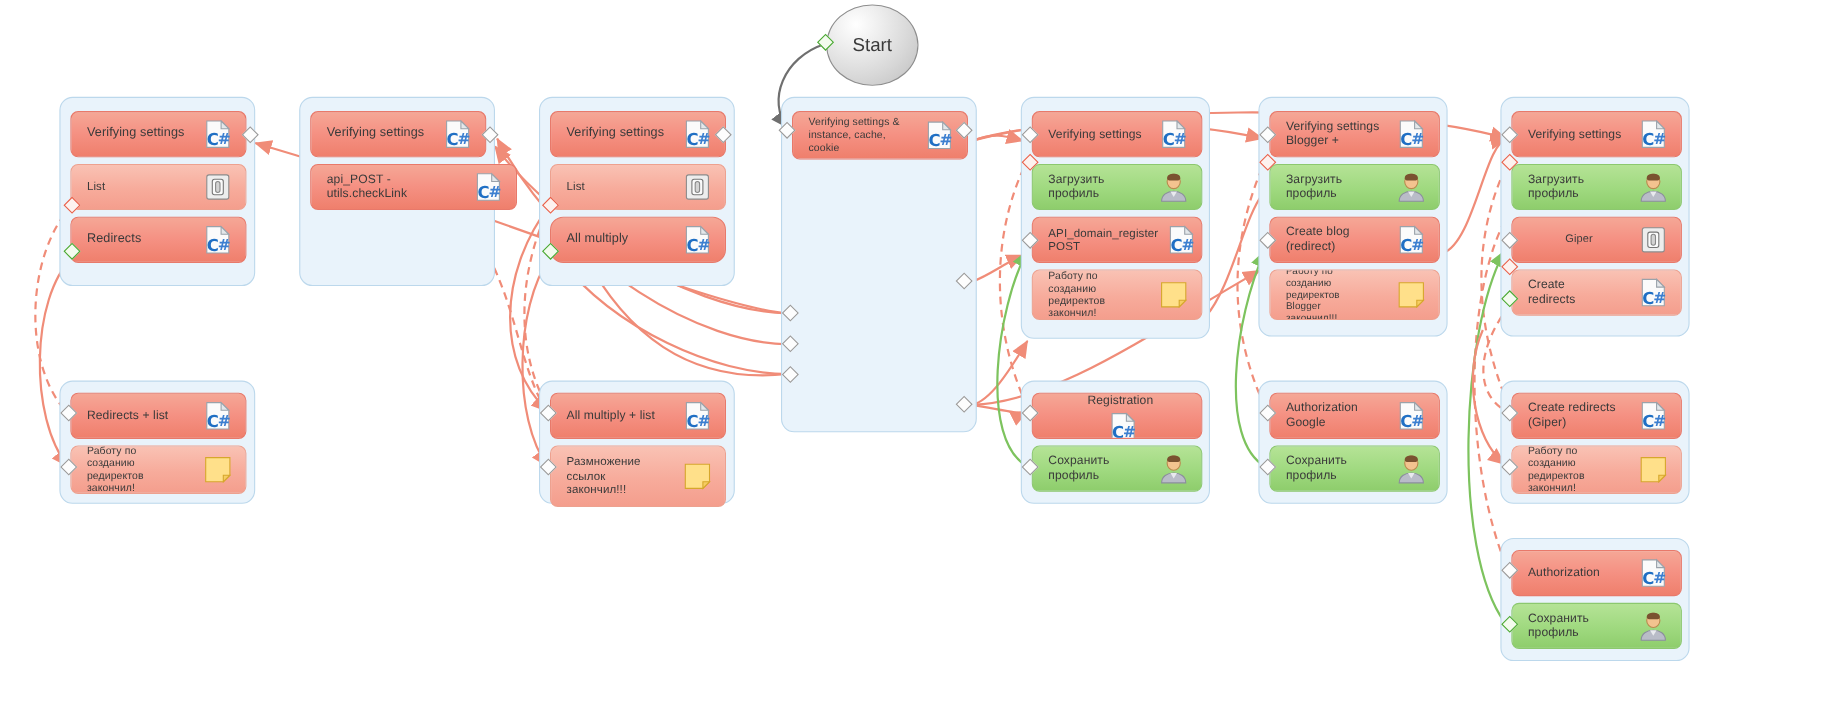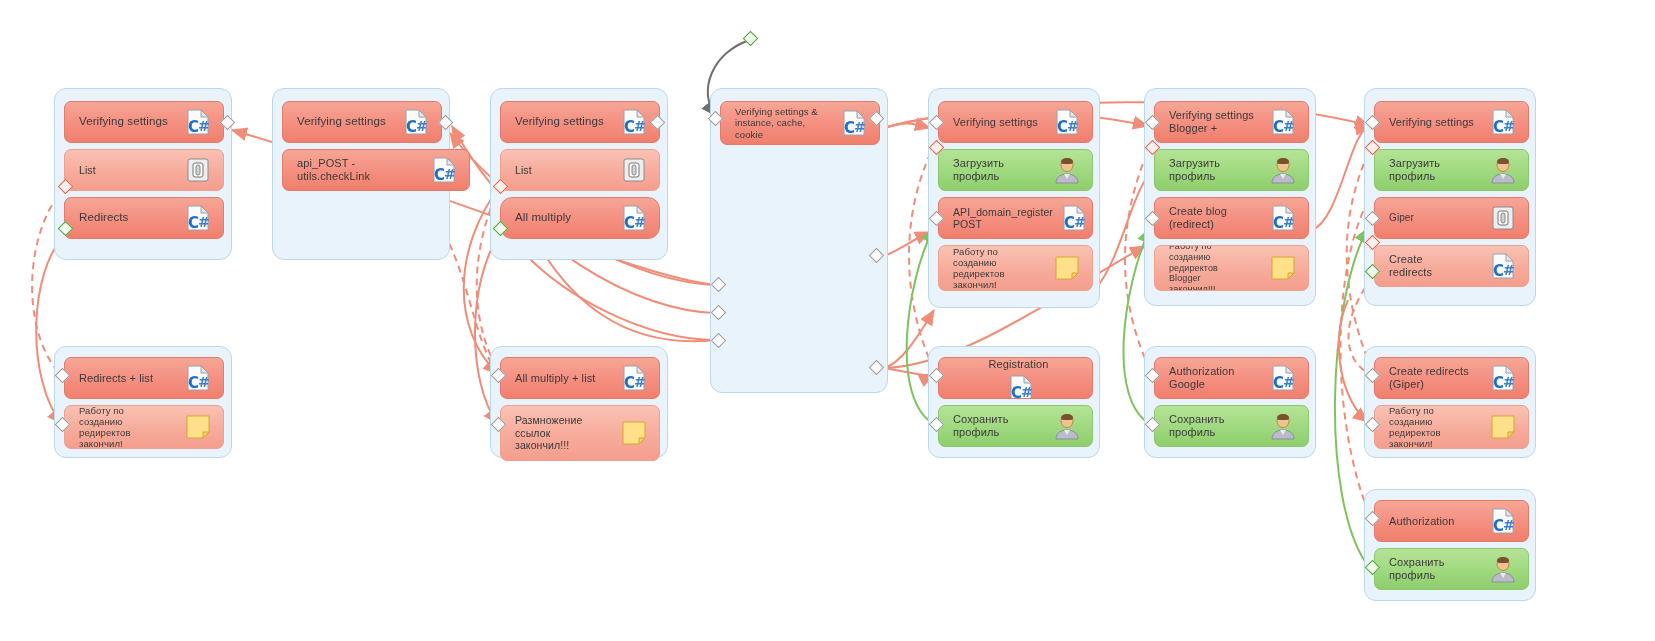--- a/index.html
+++ b/index.html
@@ -173,20 +173,23 @@
       <path d="M1368,566 C1320,500 1328,300 1368,228" stroke="#7dc35e" marker-end="url(#ah-green)"></path>
       <path d="M1348,300 C1330,340 1340,400 1368,422" stroke="#f08c78" marker-end="url(#ah-red)"></path>
       <path d="M1372,278 C1340,320 1342,360 1370,374" stroke="#f08c78" stroke-dasharray="7 5"></path>
 
       <path d="M1312,230 C1340,220 1350,130 1370,126" stroke="#f08c78" marker-end="url(#ah-red)"></path>
 
       <path d="M1096,288 C1120,260 1130,200 1148,176" stroke="#f08c78"></path>
     </g>
   </svg>
 
+  <div class="start-node" style="left:751px; top:4px; width:82px; height:72px;">
+    <span>Start</span>
+  </div>
   <div class="port green" style="left:745px; top:33px;"></div>
 
   <div class="group" style="left:54px; top:88px; width:178px; height:172px;">
     <div class="node n-red" style="left:9px; top:12px; width:160px; height:42px; font-size:11.5px;">
       <span class="lbl">Verifying settings</span>
       <span class="ico">
         <svg width="30" height="30" viewBox="0 0 30 30">
             <path d="M5 3h13l7 7v17H5z" fill="#fbfbfb" stroke="#9aa2aa"></path>
             <path d="M18 3l7 7h-7z" fill="#e3e7ea" stroke="#9aa2aa"></path>
             <text x="5" y="25" font-family="DejaVu Sans" font-size="15" font-weight="bold" fill="#1f6fc4">C</text>
@@ -427,21 +430,21 @@
       <span class="lbl">Загрузить профиль</span>
       <span class="ico">
         <svg width="28" height="28" viewBox="0 0 28 28">
             <ellipse cx="14" cy="9" rx="6" ry="6.5" fill="#f3c38f" stroke="#b98a4e"></ellipse>
             <path d="M8 6c0-3 3-4 6-4s6 1 6 4c0 1-1 2-2 2H10c-1 0-2-1-2-2z" fill="#7a5230"></path>
             <path d="M3 27c0-6 5-9 11-9s11 3 11 9z" fill="#b9bcc8" stroke="#8b8e9c"></path>
             <path d="M11 18l3 5 3-5" fill="#e9eaee"></path>
           </svg>
       </span>
     </div>
-    <div class="node n-red" style="left:9px; top:108px; width:155px; height:42px; font-size:10px;">
+    <div class="node n-red" style="left:9px; top:108px; width:155px; height:42px; font-size:10px;text-align:center;">
       <span class="lbl">Giper</span>
       <span class="ico">
         <svg width="26" height="26" viewBox="0 0 26 26">
             <rect x="3" y="2" width="20" height="22" rx="2" fill="#ededed" stroke="#8c8c8c"></rect>
             <rect x="8" y="6" width="10" height="14" rx="2" fill="#fbfbfb" stroke="#777"></rect>
             <rect x="11" y="8" width="4" height="10" rx="2" fill="#d3d3d3" stroke="#888"></rect>
           </svg>
       </span>
     </div>
     <div class="node n-red-soft" style="left:9px; top:156px; width:155px; height:42px; font-size:11px;">

